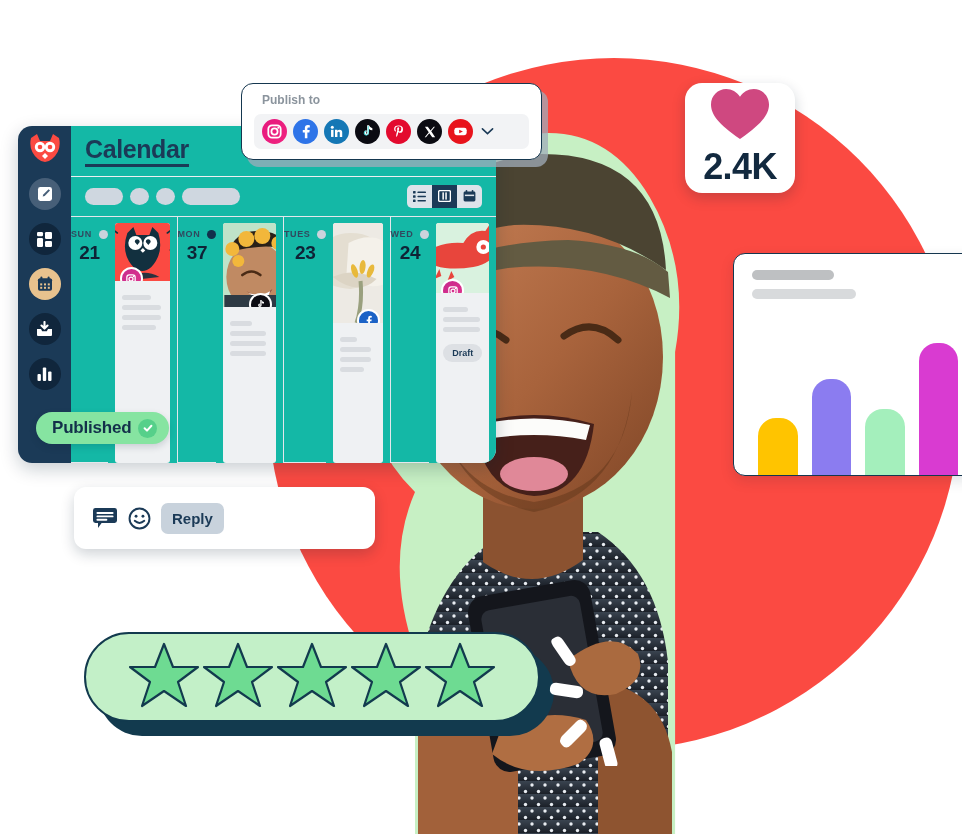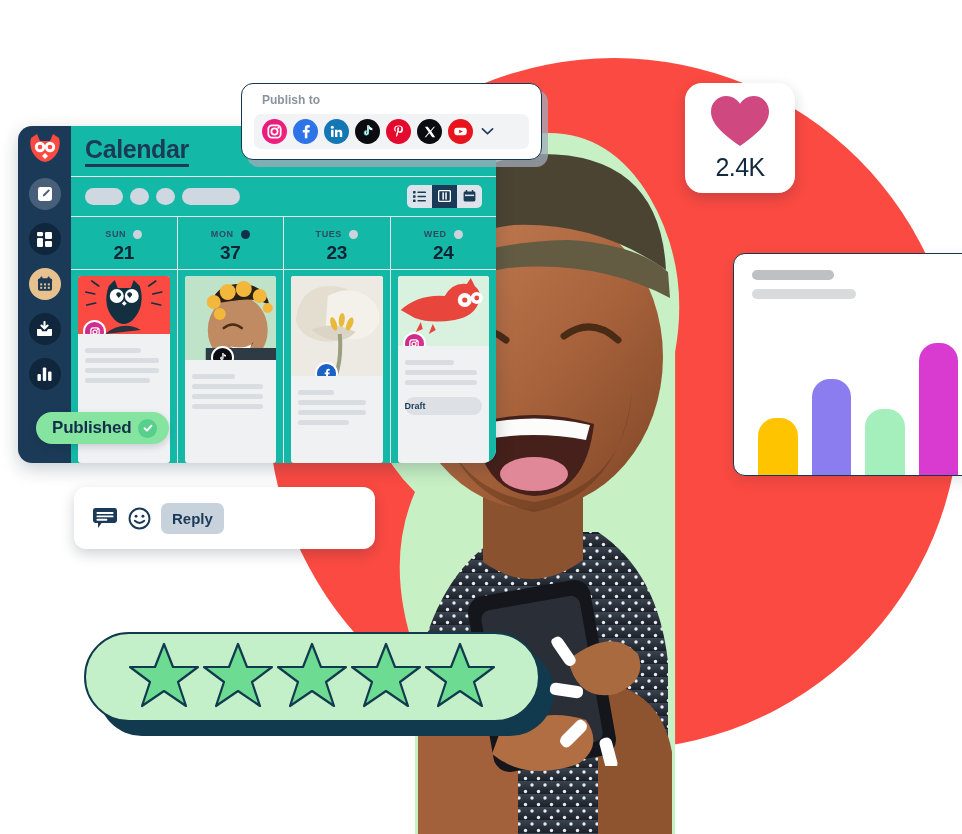--- a/index.html
+++ b/index.html
@@ -57,21 +57,21 @@
   .pill-row{display:flex;align-items:center;gap:7px;}
   .sk-pill{background:#CFD7E0;border-radius:999px;height:17px;}
   .sk-pill.w1{width:38px;}
   .sk-pill.c{width:19px;border-radius:50%;}
   .sk-pill.w2{width:58px;}
   .view-toggle{display:flex;background:#DDE3EA;border-radius:5px;overflow:hidden;}
   .vt-btn{width:25px;height:23px;display:flex;align-items:center;justify-content:center;}
   .vt-btn.on{background:#1B3A57;}
 
   .cal-grid{flex:1;display:flex;border-top:1px solid #E3E7EC;min-height:0;}
-  .cal-col{flex:1;border-right:1px solid #E3E7EC;display:flex;flex-direction:column;min-width:0;}
+  .cal-col{flex:1;border-right:1px solid #E3E7EC;display:flex;min-width:0;}
   .cal-col:last-child{border-right:none;}
   .col-head{
     text-align:center;padding:6px 0 5px 0;border-bottom:1px solid #E3E7EC;
   }
   .dow{
     font-size:9px;font-weight:bold;color:#31495F;letter-spacing:.6px;
     display:inline-flex;align-items:center;gap:7px;
   }
   .dot{width:9px;height:9px;border-radius:50%;background:#CBD3DC;display:inline-block;}
   .dot.on{background:#12304C;}
@@ -88,21 +88,21 @@
     position:absolute;left:5px;bottom:-9px;width:19px;height:19px;border-radius:50%;
     display:flex;align-items:center;justify-content:center;border:2px solid #fff;
   }
   .badge-soc.ig{background:linear-gradient(135deg,#C72A8E,#E0338B);}
   .badge-soc.tt{background:#0D0D14;left:auto;right:auto;}
   .badge-soc.fb{background:#1B62C6;}
   .sk-lines{padding:14px 7px 6px 7px;display:flex;flex-direction:column;gap:5px;}
   .sk-line{height:5px;border-radius:3px;background:#D9DCE0;}
   .draft-chip{
     margin:6px 7px 0 7px;background:#DDE0E4;border-radius:999px;
-    text-align:left;font-size:9px;font-weight:bold;color:#1B3A57;padding:4px 0;
+    text-align:center;font-size:9px;font-weight:bold;color:#1B3A57;padding:4px 0;
   }
 
   
   .publish-pop{
     position:absolute;left:241px;top:83px;width:275px;
     background:#fff;border-radius:12px;border:1.5px solid #15374F;
     box-shadow:6px 7px 0 rgba(160,172,185,.75);
     padding:9px 12px 10px 12px;
   }
   .publish-label{font-size:12px;font-weight:bold;color:#8B949D;margin-bottom:7px;padding-left:8px;}
@@ -142,21 +142,21 @@
     background:#C8D2DC;border-radius:7px;padding:7px 11px;
     font-size:15px;font-weight:bold;color:#1B3A57;
   }
 
   
   .heart-card{
     position:absolute;left:685px;top:83px;width:110px;height:110px;
     background:#fff;border-radius:17px;box-shadow:0 5px 14px rgba(11,32,51,.20);
     display:flex;flex-direction:column;align-items:center;justify-content:center;gap:1px;
   }
-  .heart-count{font-size:25px;font-weight:normal;color:#12293F;letter-spacing:-.6px;}
+  .heart-count{font-size:36px;font-weight:bold;color:#12293F;letter-spacing:-.6px;}
 
   
   .chart-card{
     position:absolute;left:733px;top:253px;width:206px;height:205px;
     background:#fff;border-radius:12px;border:1.5px solid #15374F;
     box-shadow:0 5px 14px rgba(11,32,51,.12);
     padding:16px 18px 0 18px;overflow:hidden;
   }
   .ch-sk{height:10px;border-radius:5px;background:#BEC0C2;width:82px;}
   .ch-sk.two{background:#D8DADC;width:104px;margin-top:9px;}

